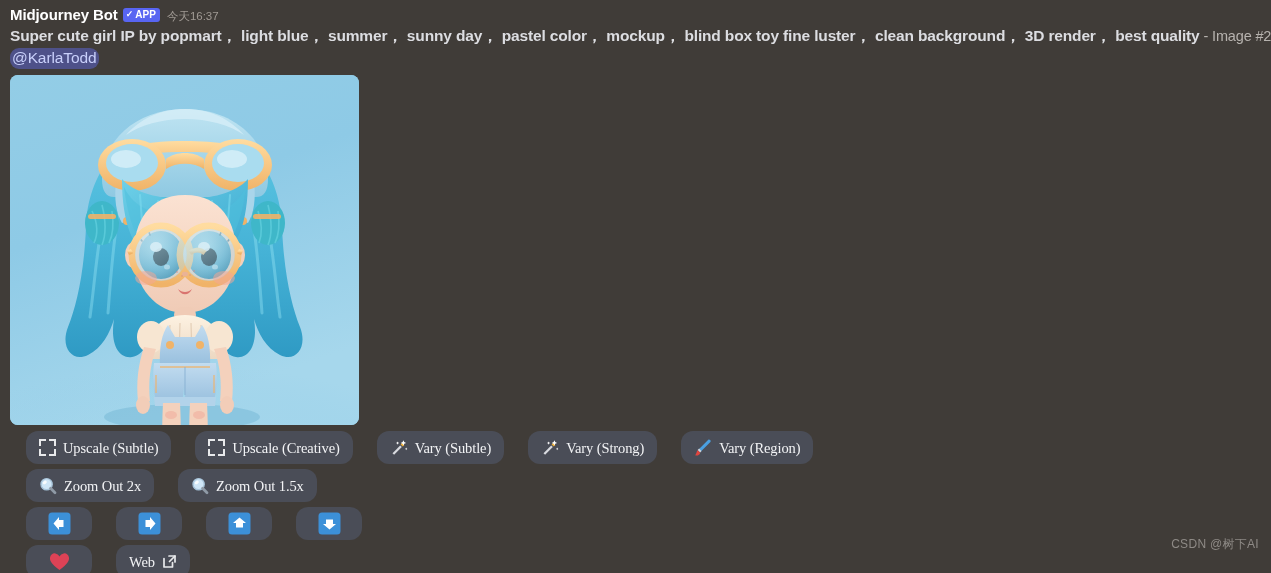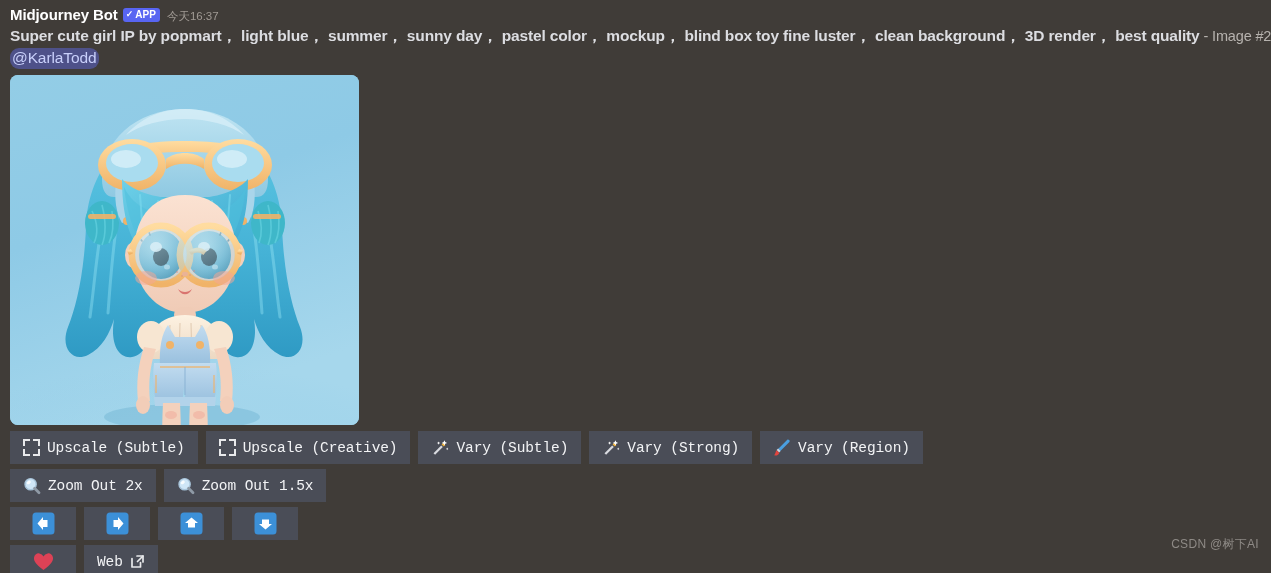--- a/index.html
+++ b/index.html
@@ -104,32 +104,33 @@
   .btn-rows { margin-top: 6px; }
   .btn-row {
     display: flex;
     gap: 8px;
     margin-bottom: 5px;
     height: 33px;
   }
   .dbtn {
     background: #4a4d57;
     border: none;
-    border-radius: 0;
+    border-radius: 12px;
     height: 33px;
     display: inline-flex;
     align-items: center;
     justify-content: center;
     gap: 7px;
     padding: 0 13px;
     color: #f2f3f5;
     font-size: 14.5px;
-    font-family: Liberation Mono, monospace;
+    font-family: Liberation Serif, serif;
     cursor: pointer;
     white-space: nowrap;
+    margin-left: 16px;
   }
   .dbtn.icon-only { width: 66px; padding: 0; }
   .dbtn .lbl { line-height: 16px; letter-spacing: -0.1px; }
 
   
   .ic { display: inline-block; flex: 0 0 auto; }
 
   .ic-upscale { width: 17px; height: 17px; position: relative; }
   .ic-upscale i {
     position: absolute; width: 7px; height: 7px;

